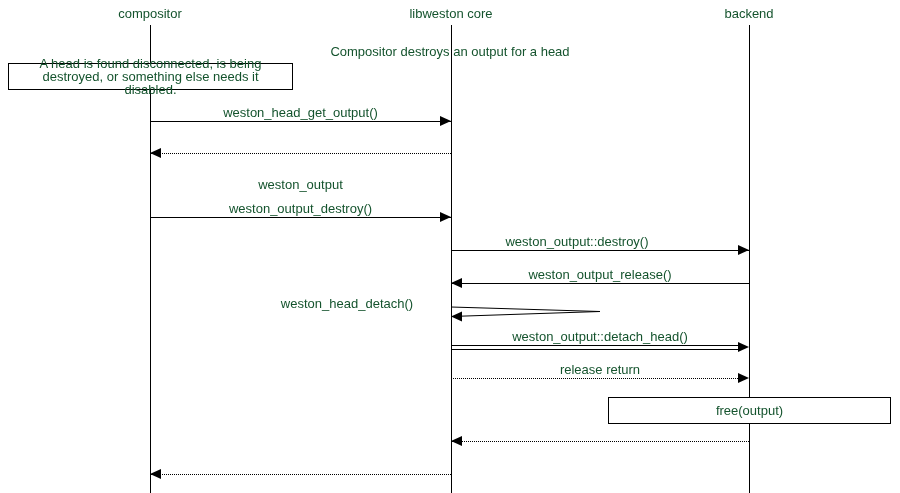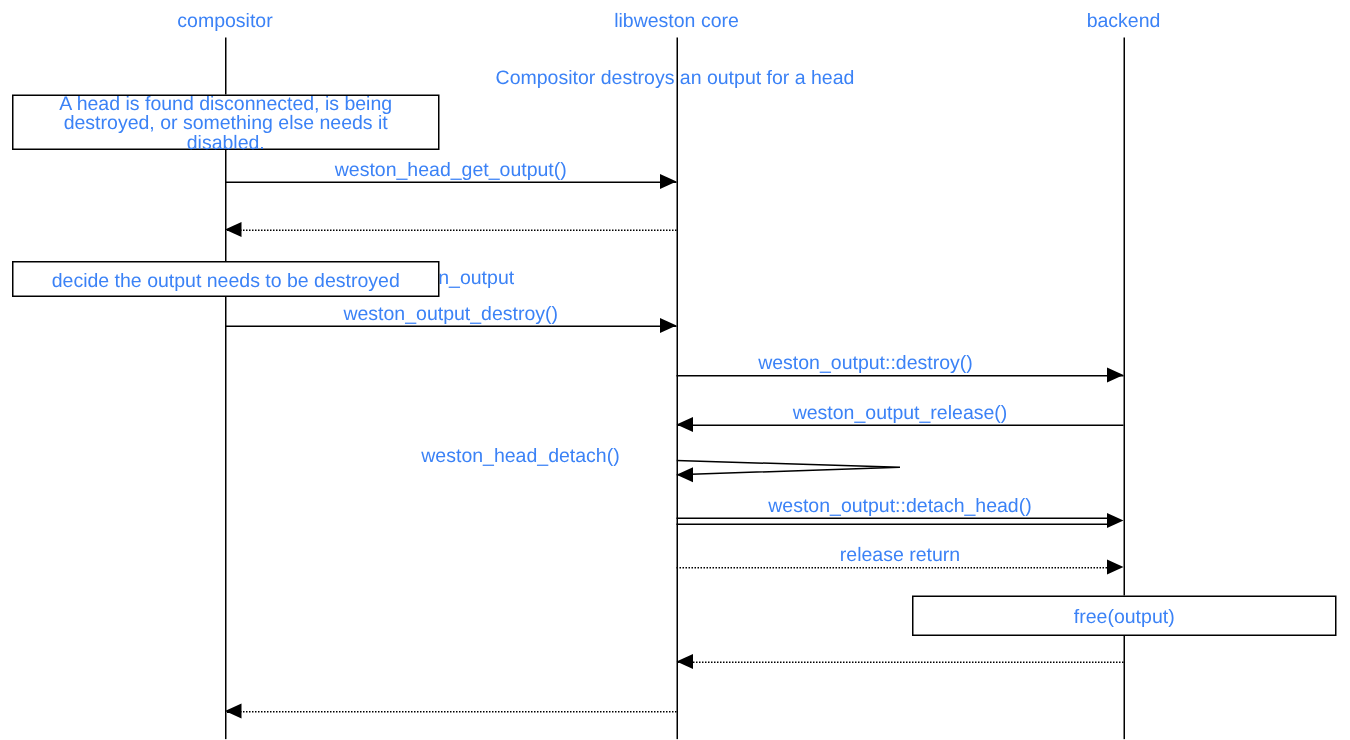--- a/index.html
+++ b/index.html
@@ -1,19 +1,19 @@
 <!DOCTYPE html>
 <html><head>
 <meta charset="utf-8">
 <style>
   html,body{margin:0;padding:0;background:#fff;}
   #diagram{
     position:relative;width:900px;height:493px;background:#ffffff;
     font-family:"Liberation Sans","DejaVu Sans",sans-serif;
-    font-size:13px;color:#3b82f6;overflow:hidden;
+    font-size:13px;color:#14532d;overflow:hidden;
   }
   .lifeline{position:absolute;width:1px;top:25px;height:468px;background:#000;}
   .actor-label{position:absolute;top:6px;transform:translateX(-50%);white-space:nowrap;}
   .divider{position:absolute;left:75px;top:43px;width:750px;height:15px;display:flex;align-items:center;flex-direction:column;}
   .divider .dots{flex:1;border-top:1px dotted #000;height:0;}
   .divider .divider-text{padding:0 3px;white-space:nowrap;}
   .note{
     position:absolute;border:1px solid #000;background:#fff;
     display:flex;align-items:center;justify-content:center;text-align:center;
     line-height:13px;box-sizing:border-box;z-index:5;
@@ -100,17 +100,16 @@
   <div>
     <div class="line dashed" style="left:452px;top:441px;width:297px;"></div>
     <div class="arrow left" style="left:451px;top:436px;"></div>
   </div>
 
   <div>
     <div class="line dashed" style="left:151px;top:474px;width:300px;"></div>
     <div class="arrow left" style="left:150px;top:469px;"></div>
   </div>
 
-  <div class="note" style="left:8px;top:63px;width:285px;height:37px;padding:1px 10px;">A head is found disconnected, is being destroyed, or something else needs it disabled.</div>
-  <div class="note" style="left:8px;top:174px;width:285px;height:24px;">decide the output needs to be destroyed</div>
+  <div class="note" style="left:8px;top:63px;width:285px;height:27px;padding:1px 10px;">A head is found disconnected, is being destroyed, or something else needs it disabled.</div>
   <div class="note" style="left:608px;top:397px;width:283px;height:27px;">free(output)</div>
 
 </div>
 
 </body></html>

